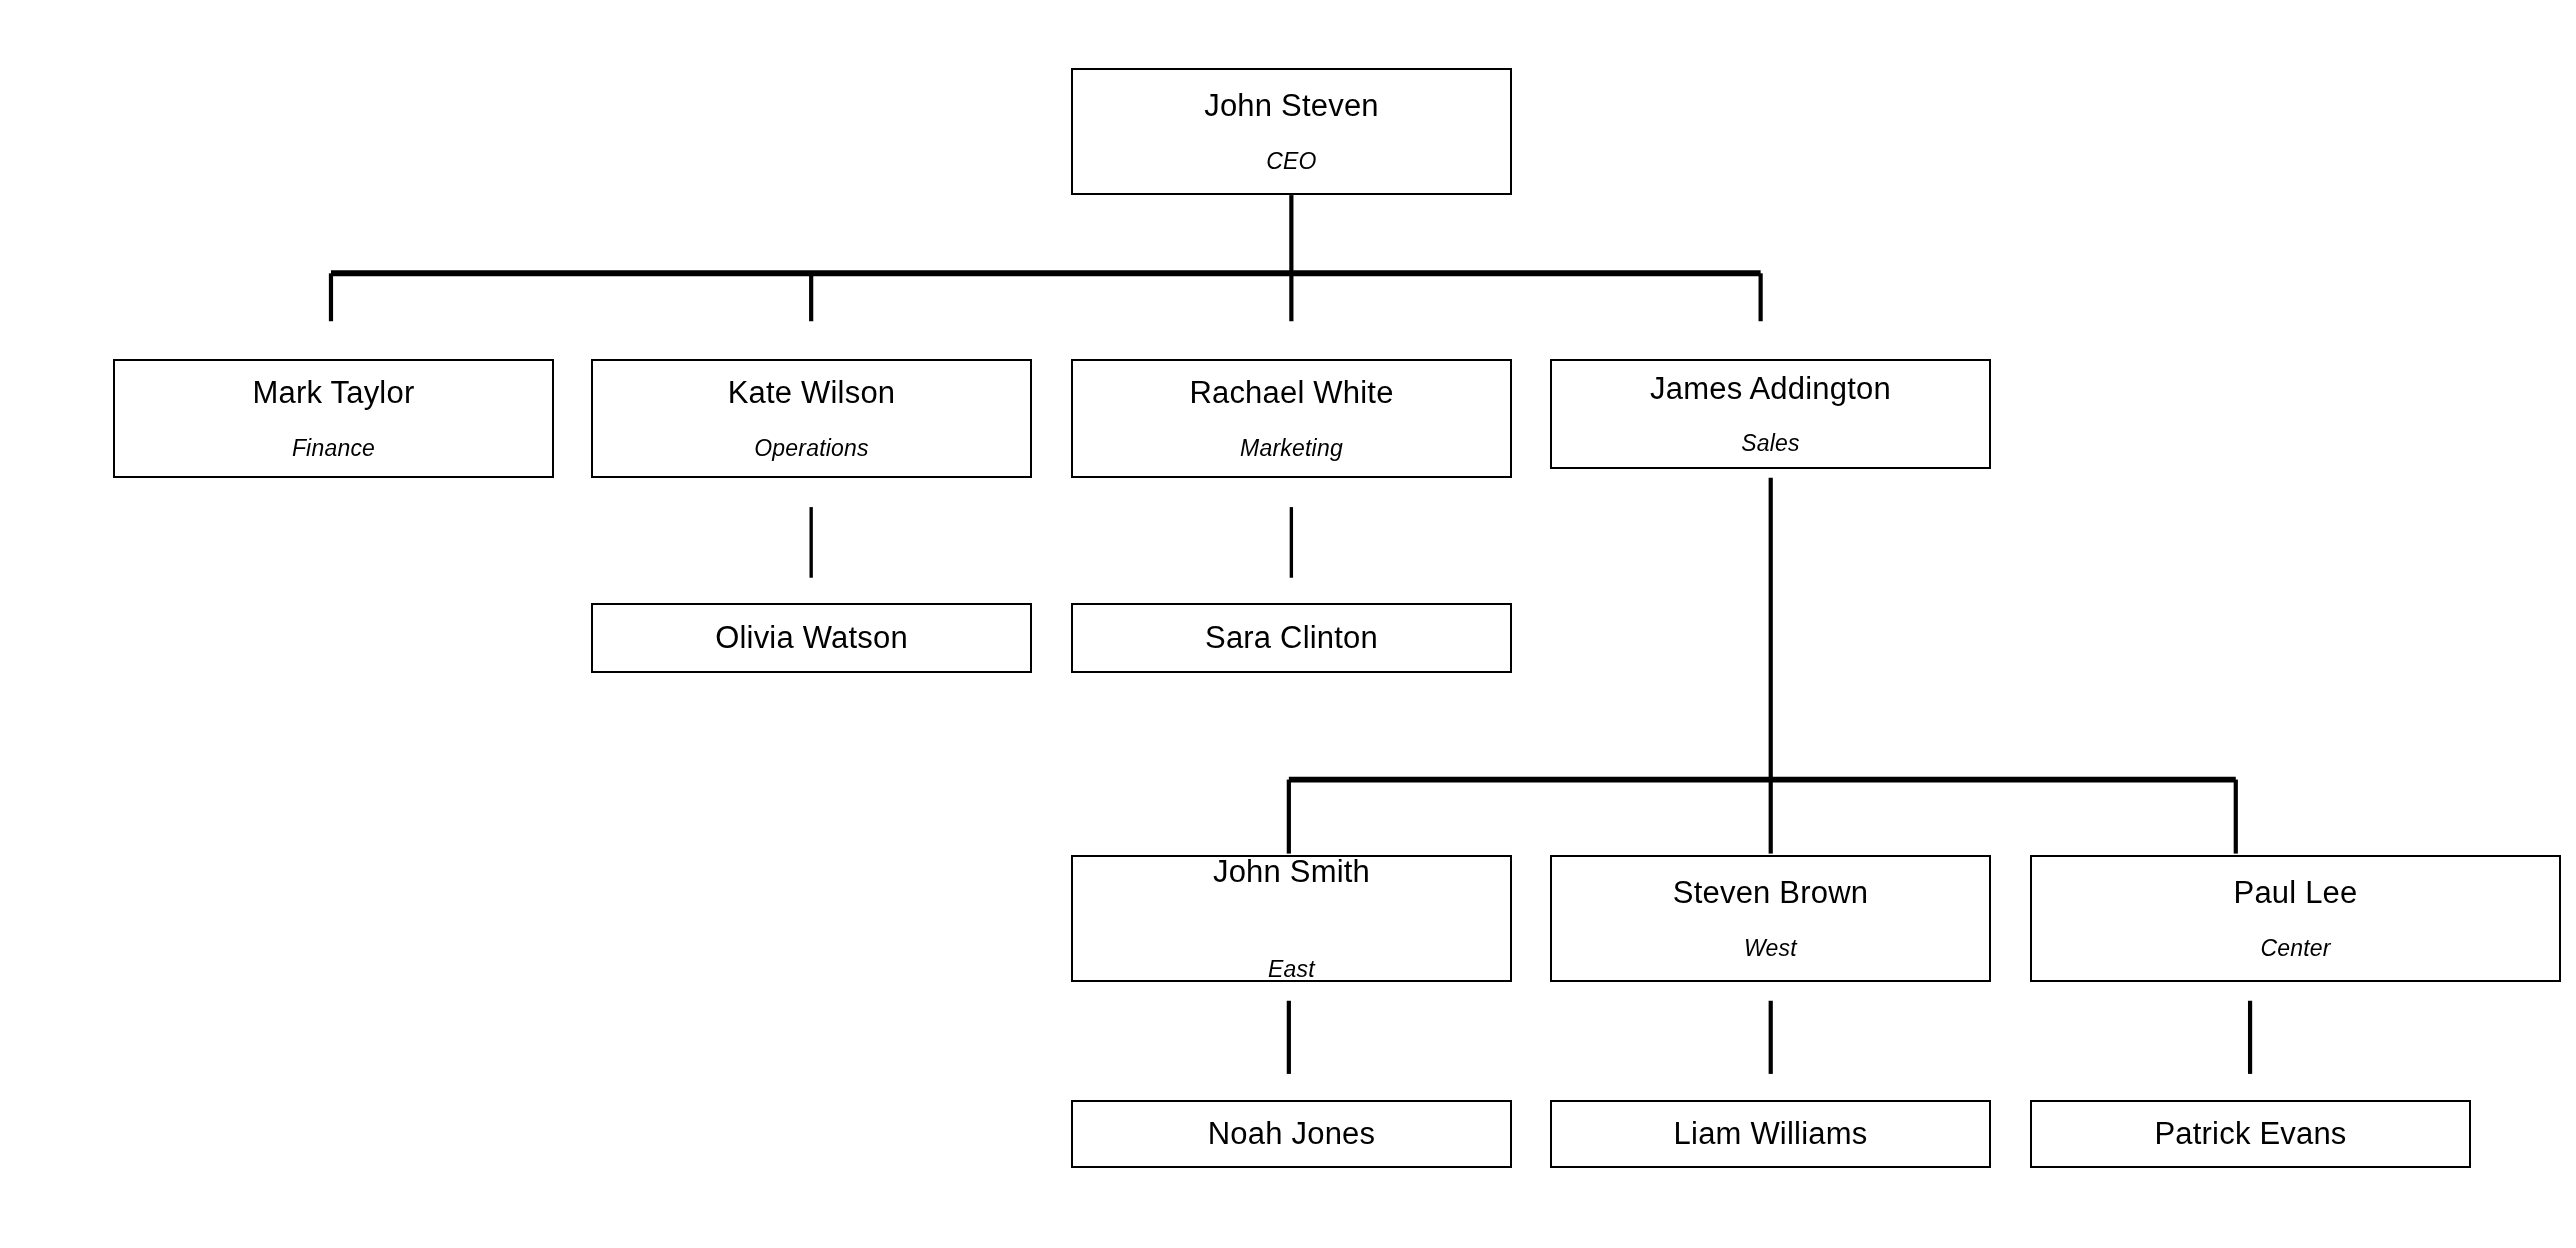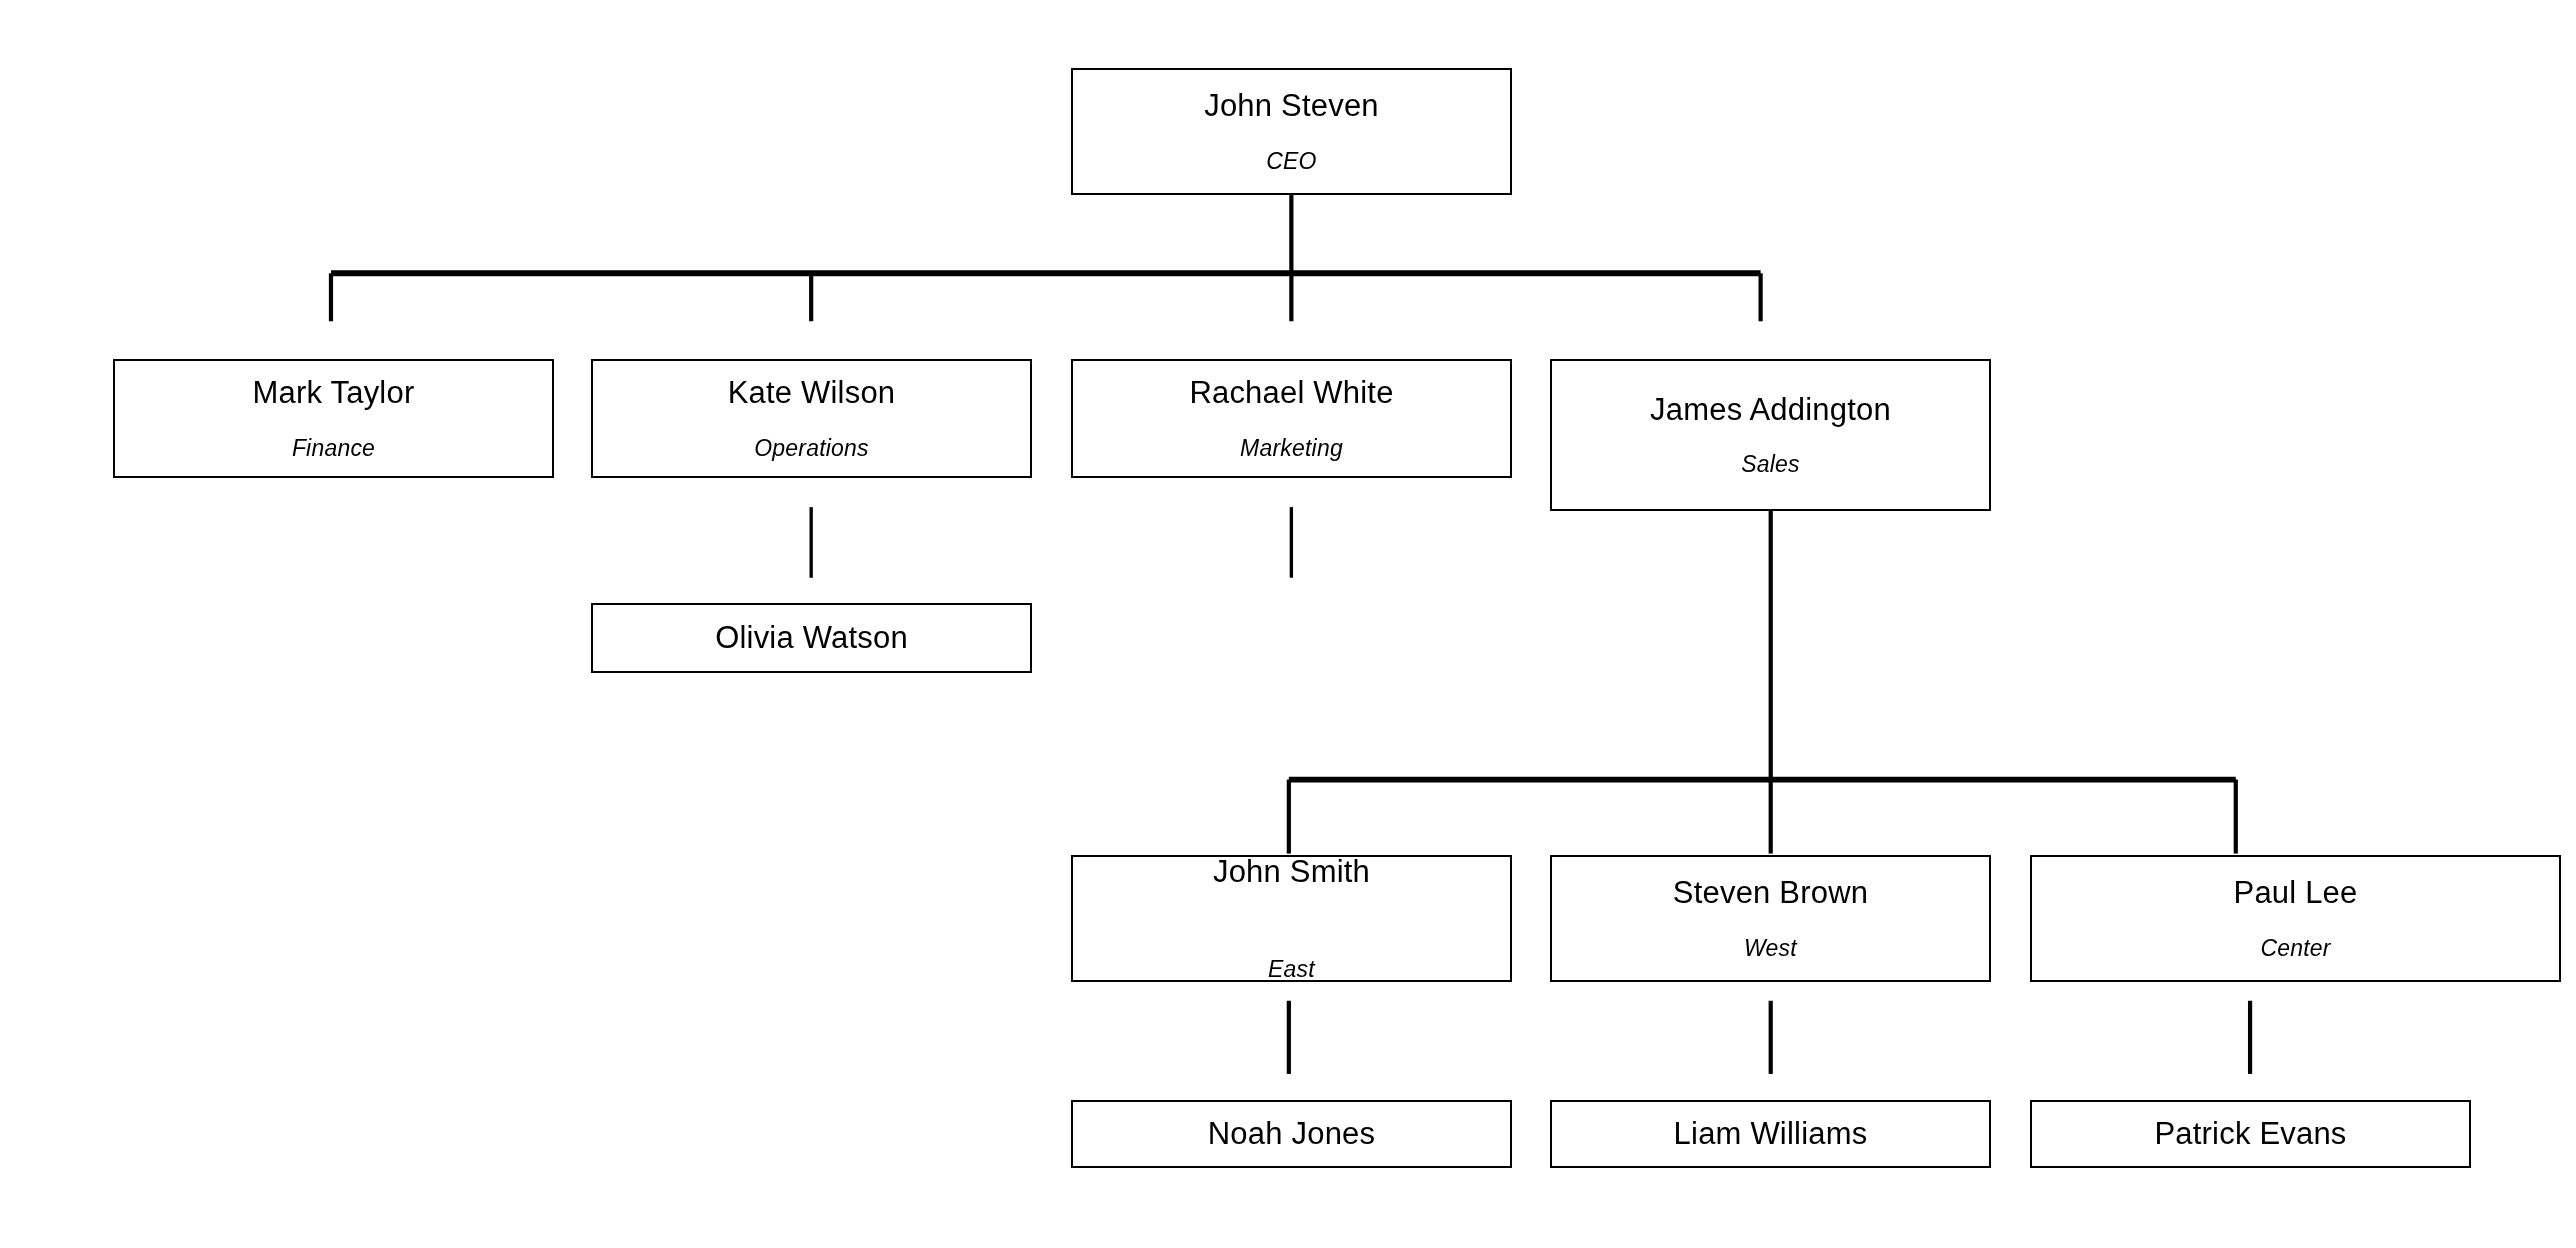--- a/index.html
+++ b/index.html
@@ -95,29 +95,32 @@
   <div class="node-box" style="left: 591px; top: 359px; width: 441px; height: 119px; border-color: rgb(0, 0, 0); background: rgb(255, 255, 255); color: rgb(0, 0, 0);">
     <span class="node-name">Kate Wilson</span>
     <span class="node-title">Operations</span>
   </div>
 
   <div class="node-box" style="left: 1071px; top: 359px; width: 441px; height: 119px; border-color: rgb(0, 0, 0); background: rgb(255, 255, 255); color: rgb(0, 0, 0);">
     <span class="node-name">Rachael White</span>
     <span class="node-title">Marketing</span>
   </div>
 
-  <div class="node-box" style="left: 1550px; top: 359px; width: 441px; height: 152px; border-color: rgb(0, 0, 0); background: rgb(255, 255, 255); color: rgb(0, 0, 0);">
+  <div class="node-box" style="left: 1550px; top: 359px; width: 441px; height: 110px; border-color: rgb(0, 0, 0); background: rgb(255, 255, 255); color: rgb(0, 0, 0);">
     <span class="node-name">James Addington</span>
     <span class="node-title">Sales</span>
   </div>
 
   <div class="node-box single" style="left: 591px; top: 603px; width: 441px; height: 70px; border-color: rgb(0, 0, 0); background: rgb(255, 255, 255); color: rgb(0, 0, 0);">
     <span class="node-name">Olivia Watson</span>
   </div>
 
+  <div class="node-box single" style="left: 1071px; top: 603px; width: 441px; height: 70px; border-color: rgb(0, 0, 0); background: rgb(255, 255, 255); color: rgb(0, 0, 0);">
+    <span class="node-name">Sara Clinton</span>
+  </div>
 
   <div class="node-box" style="left: 1071px; top: 855px; width: 441px; height: 127px; border-color: rgb(0, 0, 0); background: rgb(255, 255, 255); color: rgb(0, 0, 0); gap: 43px;">
     <span class="node-name">John Smith</span>
     <span class="node-title">East</span>
   </div>
 
   <div class="node-box" style="left: 1550px; top: 855px; width: 441px; height: 127px; border-color: rgb(0, 0, 0); background: rgb(255, 255, 255); color: rgb(0, 0, 0);">
     <span class="node-name">Steven Brown</span>
     <span class="node-title">West</span>
   </div>

